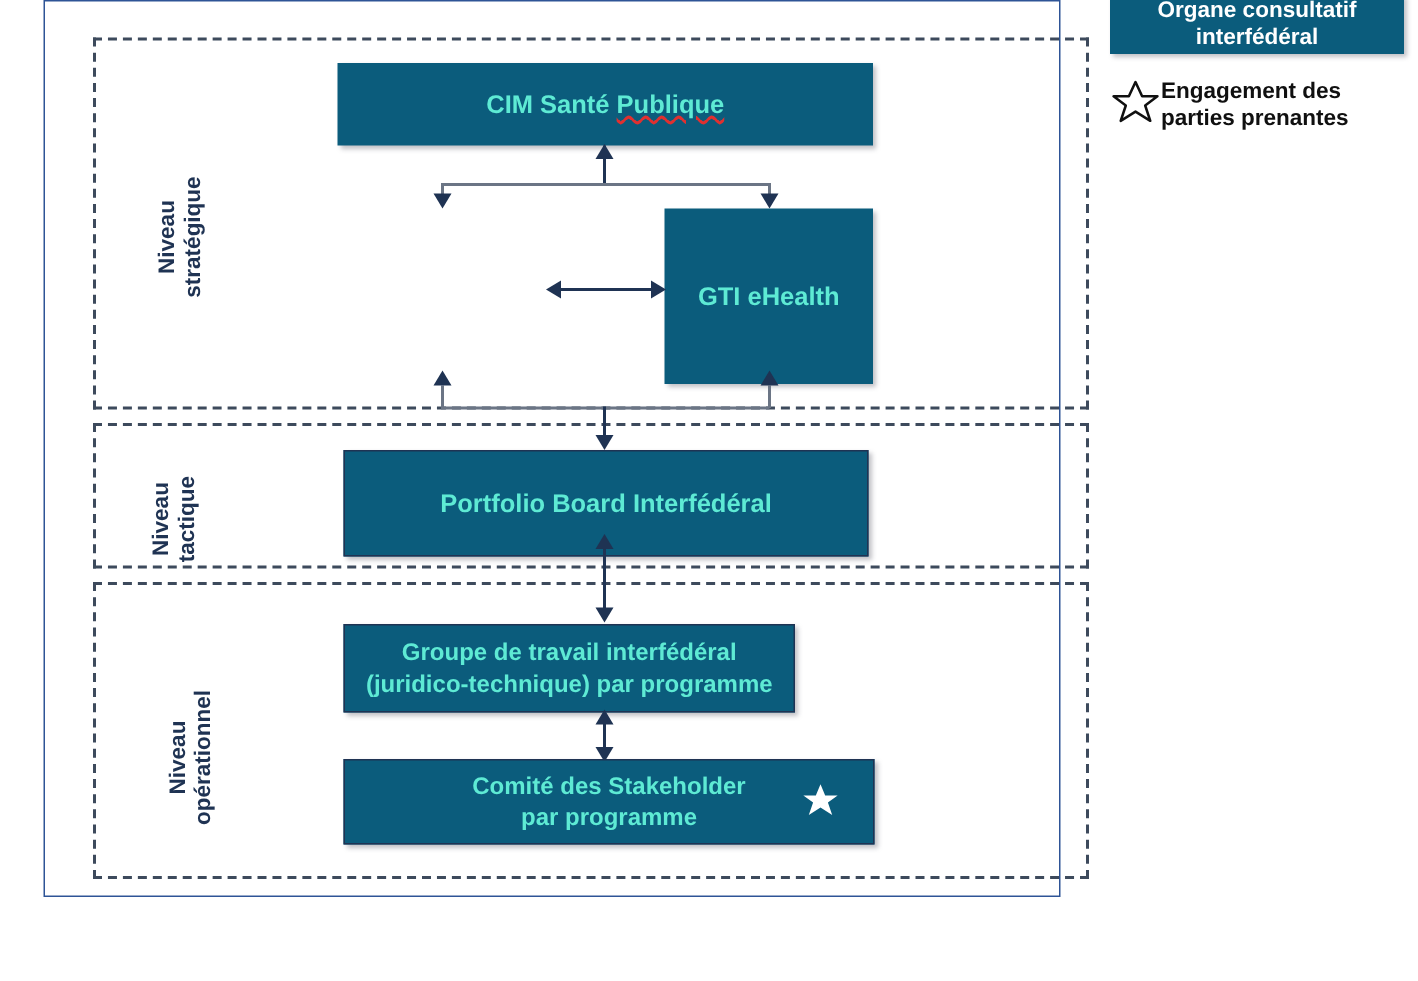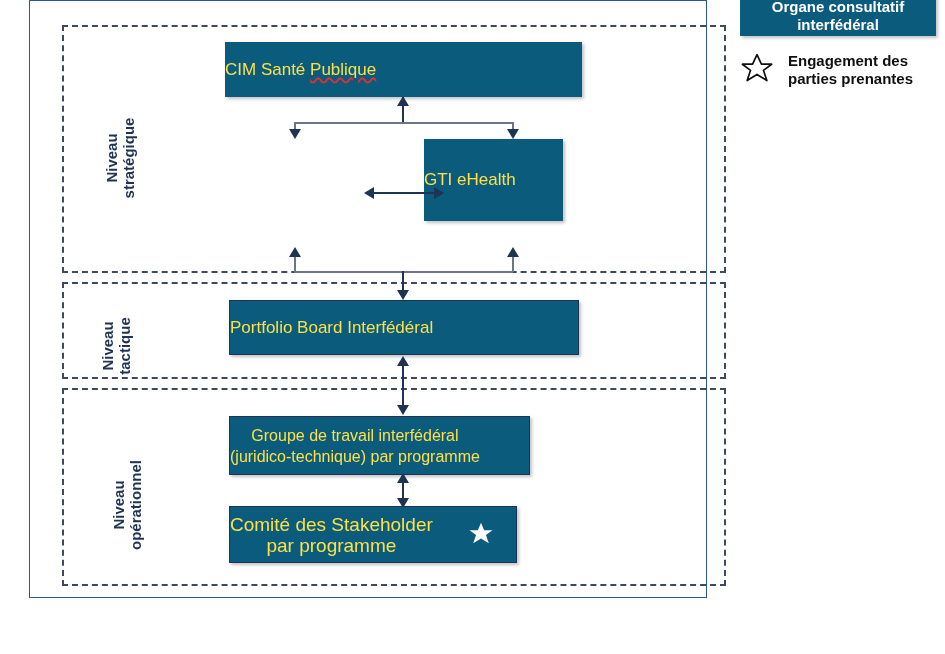--- a/index.html
+++ b/index.html
@@ -48,37 +48,38 @@
     letter-spacing:0px;
   }
   .lbl-strategic  { left:30px; top:140px; width:120px; }
   .lbl-tactical   { left:26px; top:328px; width:120px; }
   .lbl-operational{ left:27px; top:487px; width:140px; }
 
   
   .box{
     position:absolute;
     background:#0b5c7c;
-    color:#fde047;
-    font-weight:normal;
+    color:#5eead4;
+    font-weight:bold;
     display:flex;
     align-items:center;
+    justify-content:center;
     text-align:center;
     box-sizing:border-box;
     white-space:pre-line;
     box-shadow:2px 2px 3px rgba(120,120,130,.45);
   }
   .box.bordered{ border:1.5px solid #1f3353; }
 
   .box-cim   { left:195px; top:41px;  width:357px; height:55px;  font-size:17px; }
   .box-iap   { left:195px; top:138px; width:139px; height:108px; font-size:16px; line-height:20px; }
-  .box-gti   { left:394px; top:138px; width:139px; height:82px; font-size:17px; }
-  .box-pbi   { left:199px; top:299px; width:350px; height:55px;  font-size:17px; }
+  .box-gti   { left:413px; top:138px; width:139px; height:117px; font-size:17px; }
+  .box-pbi   { left:199px; top:299px; width:350px; height:71px;  font-size:17px; }
   .box-gtif  { left:199px; top:415px; width:301px; height:59px;  font-size:16px; line-height:21px; }
-  .box-stake { left:199px; top:505px; width:288px; height:57px;  font-size:19px; line-height:21px; }
+  .box-stake { left:199px; top:505px; width:354px; height:57px;  font-size:16px; line-height:21px; }
 
   
   .sq{
     text-decoration:underline;
     text-decoration-style:wavy;
     text-decoration-color:#e03030;
     text-decoration-thickness:1.5px;
     text-underline-offset:2px;
   }
 
@@ -125,21 +126,21 @@
   .legend-box{
     position:absolute; left:0px; top:-4px; width:196px; height:40px;
     background:#0b5c7c; color:#fff; font-weight:bold; font-size:15px;
     line-height:18px; text-align:center; white-space:pre-line;
     display:flex; align-items:center; justify-content:center;
     box-shadow:2px 2px 3px rgba(120,120,130,.45);
     box-sizing:border-box; padding-bottom:1px;
   }
   .legend-row{
     position:absolute; left:0px; top:50px; width:205px;
-    display:flex; align-items:flex-start; gap:14px;
+    display:flex; align-items:flex-start; gap:0;
   }
   .legend-star{ width:34px; height:34px; flex:0 0 34px; margin-top:3px; }
   .legend-text{
     color:#101010; font-weight:bold; font-size:15px; line-height:18px;
     white-space:pre-line; padding-top:2px;
   }
 </style>
 </head>
 <body>
 

